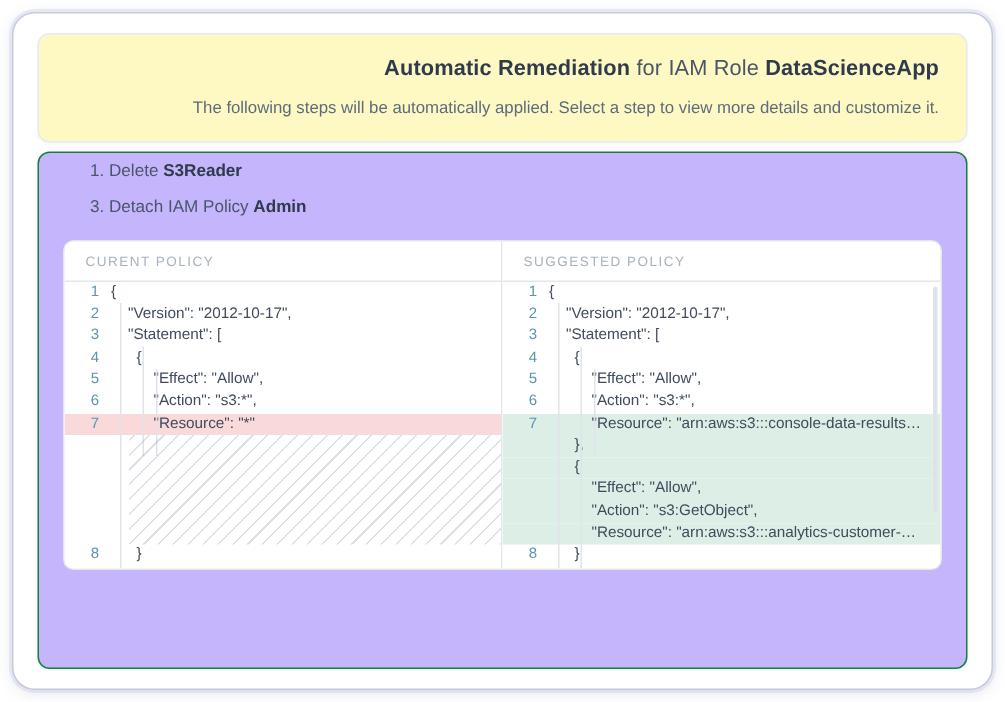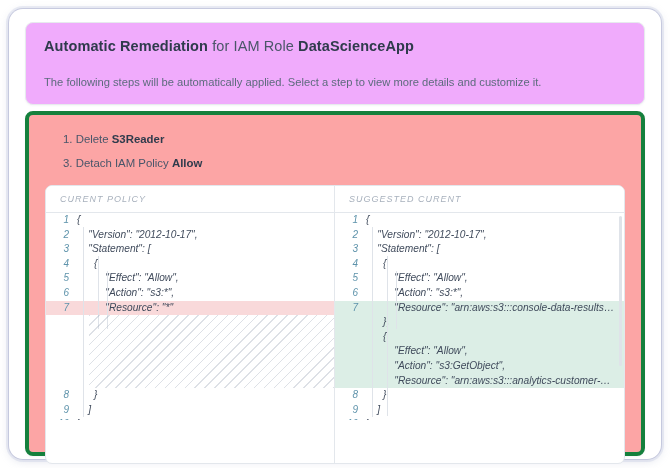--- a/index.html
+++ b/index.html
@@ -36,78 +36,78 @@
     position: absolute;
     left: 16px; top: 13px;
     width: 620px;
     height: 424px;
   }
 
   
   .header-card {
     position: relative;
     width: 620px;
-    background: #f0abfc;
+    background: #fef9c3;
     border: 1px solid #e7eaee;
     border-radius: 8px;
     padding: 13px 18px 14px 18px;
     box-shadow: 0 1px 2px rgba(60,70,90,0.05);
+    text-align: right;
   }
   .header-title {
     font-size: 14.5px;
     color: #3b4758;
     line-height: 20px;
     letter-spacing: .1px;
     white-space: nowrap;
   }
   .header-title b { font-weight: bold; color: #2f3b4c; }
   .header-title .mid { font-weight: normal; color: #4a5668; }
   .header-sub {
-    margin-top: 18px;
+    margin-top: 8px;
     font-size: 11.2px;
     color: #5d6b7d;
     line-height: 16px;
     white-space: nowrap;
   }
 
   
   .body-card {
     position: relative;
     margin-top: 6px;
     width: 620px;
     height: 345px;
-    background: #fca5a5;
-    border: 4px solid #15803d;
+    background: #c4b5fd;
+    border: 1px solid #15803d;
     border-radius: 8px;
     box-shadow: 0 1px 2px rgba(60,70,90,0.05);
-    padding: 12px 16px 0 16px;
+    padding: 0 16px 0 16px;
   }
 
   .steps { margin: 0; padding: 0; list-style: none; }
   .step {
     font-size: 11.4px;
     color: #49566a;
     line-height: 14px;
     padding: 5px 0 5px 18px;
     white-space: nowrap;
   }
   .step .num { color: #49566a; }
   .step b { font-weight: bold; color: #2f3b4c; }
 
   
   .diff-wrap {
     position: relative;
     margin-top: 10px;
-    height: 279px;
+    height: 220px;
     border: 1px solid #e3e7ec;
     border-radius: 7px;
     background: #ffffff;
     overflow: hidden;
     display: flex;
-    font-style: italic;
   }
   .pane {
     position: relative;
     width: 50%;
     height: 100%;
     overflow: hidden;
   }
   .pane.left { border-right: 1px solid #e3e7ec; }
 
   .pane-head {
@@ -209,21 +209,21 @@
         <div class="header-title">
           <b>Automatic Remediation</b><span class="mid"> for IAM Role </span><b>DataScienceApp</b>
         </div>
         <div class="header-sub">The following steps will be automatically applied. Select a step to view more details and customize it.</div>
       </div>
 
       <div class="body-card">
 
         <ul class="steps" id="steps-list">
             <li class="step"><span class="num">1.</span> <span>Delete </span><b>S3Reader</b></li>
-            <li class="step"><span class="num">3.</span> <span>Detach IAM Policy </span><b>Allow</b></li>
+            <li class="step"><span class="num">3.</span> <span>Detach IAM Policy </span><b>Admin</b></li>
           </ul>
 
         <div class="diff-wrap">
 
           <div class="pane left">
             <div class="pane-head">
               <span>CURENT POLICY</span>
             </div>
             <div class="code">
               <div class="rows" id="left-rows">
@@ -290,21 +290,21 @@
                 </div>
               <div class="guide" style="left:37px; top:14px; height:190px;"></div>
               <div class="guide" style="left:52px; top:43px; height:73px;"></div>
               <div class="guide" style="left:61px; top:58px; height:58px;"></div>
               <div class="hatch-block" id="left-hatch" style="top: 102.2px; height: 73px;"></div>
             </div>
           </div>
 
           <div class="pane right">
             <div class="pane-head">
-              <span>SUGGESTED CURENT</span>
+              <span>SUGGESTED POLICY</span>
             </div>
             <div class="code">
               <div class="rows" id="right-rows">
                   <div class="row">
                     <div class="gutter">1</div>
                     <div class="code-text"><span class="sp">{</span></div>
                   </div>
                   <div class="row">
                     <div class="gutter">2</div>
                     <div class="code-text"><span class="sp">    "Version": "2012-10-17",</span></div>

